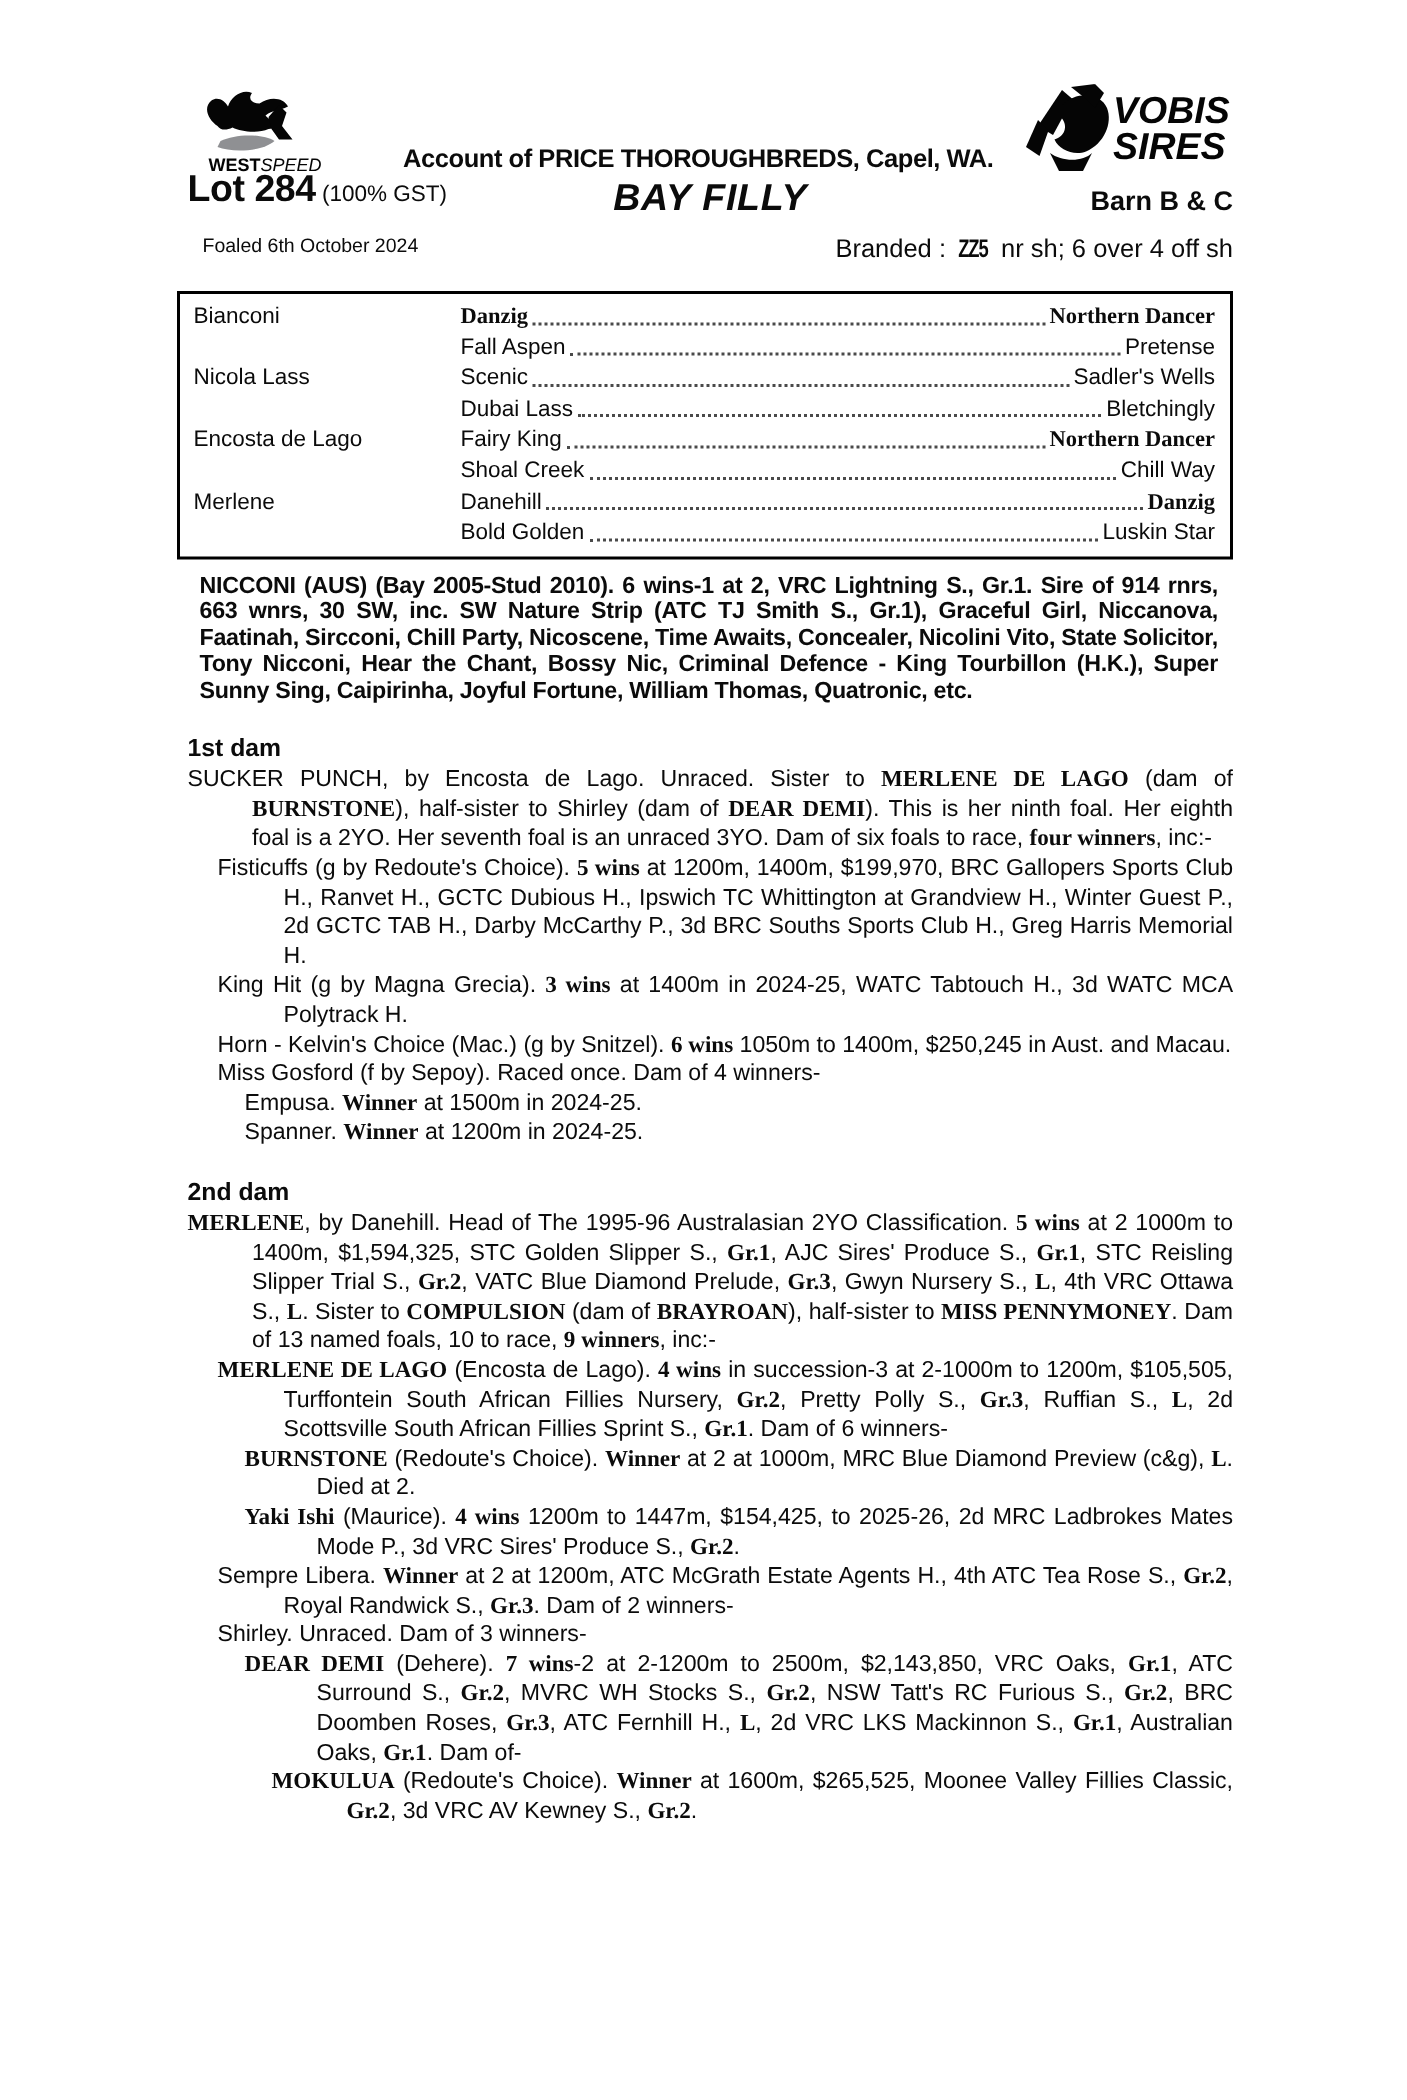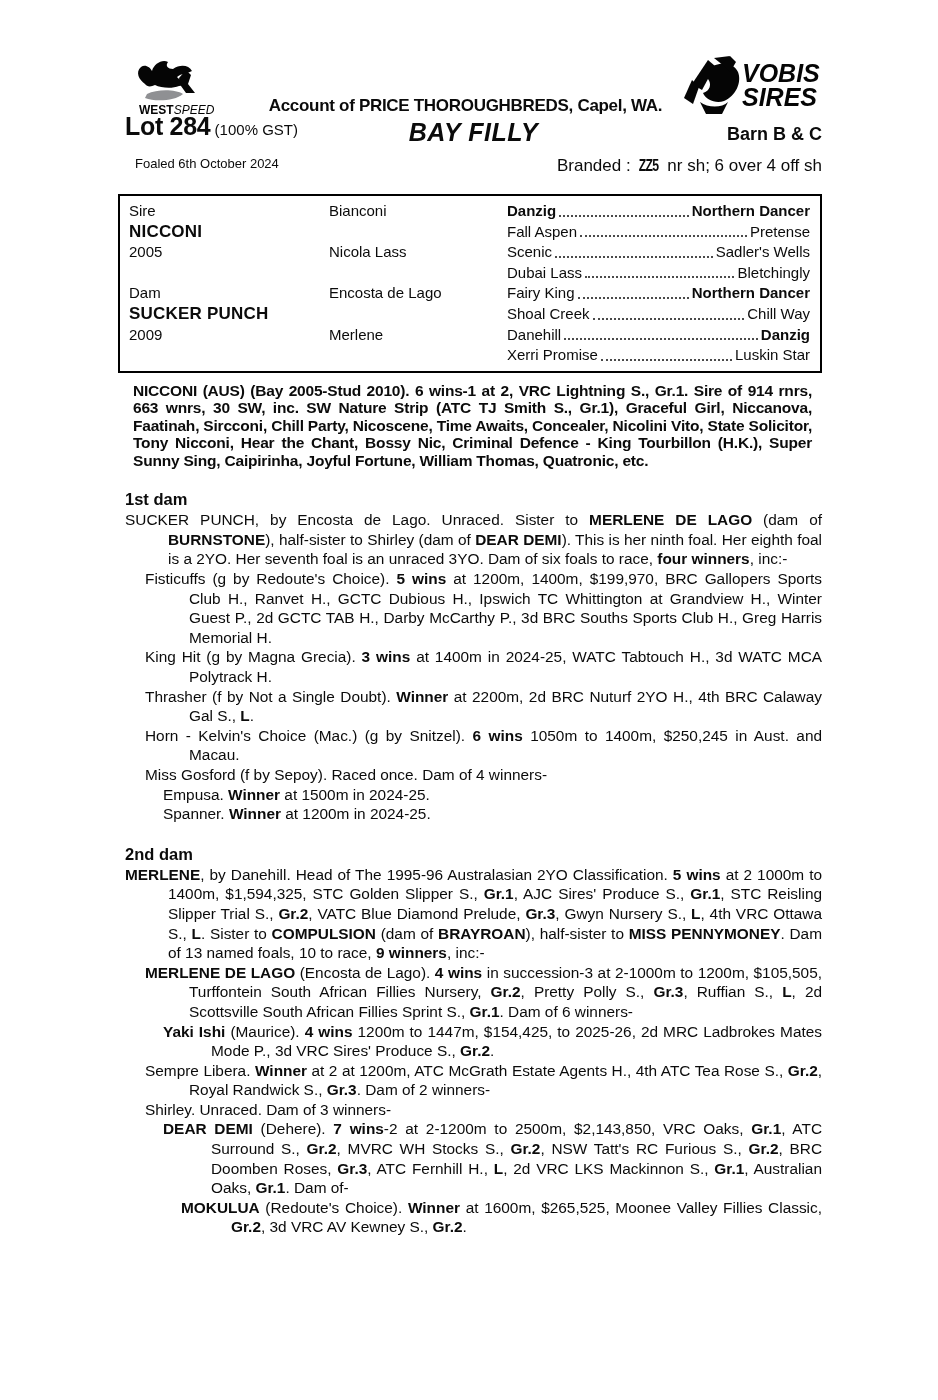--- a/index.html
+++ b/index.html
@@ -1,20 +1,20 @@
 <!DOCTYPE html>
 <html><head>
 <meta charset="utf-8">
 <style>
   html,body{margin:0;padding:0;background:#fff;}
   body{width:938px;height:1400px;overflow:hidden;color:#0b0b0b;
        font-family:"Liberation Sans","DejaVu Sans",sans-serif;}
   .page{position:relative;box-sizing:border-box;width:938px;height:1400px;
         padding:56px 116px 0 125px;}
-  .b{font-weight:700;}
+  .b{font-weight:700;font-family:Liberation Serif, serif;}
 
   
   .header{position:relative;height:132px;}
   .ws-logo{position:absolute;left:2px;top:0;}
   .vobis-logo{position:absolute;right:-6px;top:-2px;}
   .account{position:absolute;left:0;right:16px;top:40px;text-align:center;
            font-weight:700;font-size:17px;letter-spacing:-0.3px;}
   .lot{position:absolute;left:0;top:56px;font-weight:700;font-size:25px;letter-spacing:-0.3px;}
   .gst{font-weight:400;font-size:15px;letter-spacing:0;}
   .fly-title{position:absolute;left:0;right:0;top:62px;text-align:center;
@@ -81,30 +81,20 @@
     <div class="fly-title">BAY FILLY</div>
 
     <div class="barn">Barn B &amp; C</div>
 
     <div class="foaled">Foaled 6th October 2024</div>
 
     <div class="branded"><span>Branded : </span><span class="brandmark">ZZ5</span><span> nr sh; 6 over 4 off sh</span></div>
   </div>
 
   <div class="ped-table">
-    <div class="ped-c1">
-        <div class="slot">Sire</div>
-        <div class="slot ped-name">NICCONI</div>
-        <div class="slot">2005</div>
-        <div class="slot"></div>
-        <div class="slot">Dam</div>
-        <div class="slot ped-name">SUCKER PUNCH</div>
-        <div class="slot">2009</div>
-        <div class="slot"></div>
-      </div>
     <div class="ped-c2">
         <div class="slot">Bianconi</div>
         <div class="slot"></div>
         <div class="slot">Nicola Lass</div>
         <div class="slot"></div>
         <div class="slot">Encosta de Lago</div>
         <div class="slot"></div>
         <div class="slot">Merlene</div>
         <div class="slot"></div>
       </div>
@@ -138,45 +128,45 @@
           <span>Shoal Creek</span>
           <span class="leader"></span>
           <span>Chill Way</span>
         </div>
         <div class="ped-line">
           <span>Danehill</span>
           <span class="leader"></span>
           <span class="b">Danzig</span>
         </div>
         <div class="ped-line">
-          <span>Xerri Promise</span>
+          <span>Bold Golden</span>
           <span class="leader"></span>
           <span>Luskin Star</span>
         </div>
       </div>
   </div>
 
   <p class="blurb">NICCONI (AUS) (Bay 2005-Stud 2010). 6 wins-1 at 2, VRC Lightning S., Gr.1. Sire of 914 rnrs, 663 wnrs, 30 SW, inc. SW Nature Strip (ATC TJ Smith S., Gr.1), Graceful Girl, Niccanova, Faatinah, Sircconi, Chill Party, Nicoscene, Time Awaits, Concealer, Nicolini Vito, State Solicitor, Tony Nicconi, Hear the Chant, Bossy Nic, Criminal Defence - King Tourbillon (H.K.), Super Sunny Sing, Caipirinha, Joyful Fortune, William Thomas, Quatronic, etc.</p>
 
   <h3 class="dam-head">1st dam</h3>
   <div>
       <p class="entry lv0"><span>SUCKER PUNCH, by Encosta de Lago. Unraced. Sister to </span><span class="b">MERLENE DE LAGO</span><span> (dam of </span><span class="b">BURNSTONE</span><span>), half-sister to Shirley (dam of </span><span class="b">DEAR DEMI</span><span>). This is her ninth foal. Her eighth foal is a 2YO. Her seventh foal is an unraced 3YO. Dam of six foals to race, </span><span class="b">four winners</span><span>, inc:-</span></p>
       <p class="entry lv1"><span>Fisticuffs (g by Redoute's Choice). </span><span class="b">5 wins</span><span> at 1200m, 1400m, $199,970, BRC Gallopers Sports Club H., Ranvet H., GCTC Dubious H., Ipswich TC Whittington at Grandview H., Winter Guest P., 2d GCTC TAB H., Darby McCarthy P., 3d BRC Souths Sports Club H., Greg Harris Memorial H.</span></p>
       <p class="entry lv1"><span>King Hit (g by Magna Grecia). </span><span class="b">3 wins</span><span> at 1400m in 2024-25, WATC Tabtouch H., 3d WATC MCA Polytrack H.</span></p>
-      <p class="entry lv1"><span>Thrasher (f by Not a Single Doubt). </span><span class="b">Winner</span><span> at 2200m, 2d BRC Nuturf 2YO H., 4th BRC Calaway Gal S., </span><span class="b">L</span><span>.</span></p>
       <p class="entry lv1"><span>Horn - Kelvin's Choice (Mac.) (g by Snitzel). </span><span class="b">6 wins</span><span> 1050m to 1400m, $250,245 in Aust. and Macau.</span></p>
       <p class="entry lv1"><span>Miss Gosford (f by Sepoy). Raced once. Dam of 4 winners-</span></p>
       <p class="entry lv2"><span>Empusa. </span><span class="b">Winner</span><span> at 1500m in 2024-25.</span></p>
       <p class="entry lv2"><span>Spanner. </span><span class="b">Winner</span><span> at 1200m in 2024-25.</span></p>
     </div>
 
   <h3 class="dam-head">2nd dam</h3>
   <div>
       <p class="entry lv0"><span class="b">MERLENE</span><span>, by Danehill. Head of The 1995-96 Australasian 2YO Classification. </span><span class="b">5 wins</span><span> at 2 1000m to 1400m, $1,594,325, STC Golden Slipper S., </span><span class="b">Gr.1</span><span>, AJC Sires' Produce S., </span><span class="b">Gr.1</span><span>, STC Reisling Slipper Trial S., </span><span class="b">Gr.2</span><span>, VATC Blue Diamond Prelude, </span><span class="b">Gr.3</span><span>, Gwyn Nursery S., </span><span class="b">L</span><span>, 4th VRC Ottawa S., </span><span class="b">L</span><span>. Sister to </span><span class="b">COMPULSION</span><span> (dam of </span><span class="b">BRAYROAN</span><span>), half-sister to </span><span class="b">MISS PENNYMONEY</span><span>. Dam of 13 named foals, 10 to race, </span><span class="b">9 winners</span><span>, inc:-</span></p>
       <p class="entry lv1"><span class="b">MERLENE DE LAGO</span><span> (Encosta de Lago). </span><span class="b">4 wins</span><span> in succession-3 at 2-1000m to 1200m, $105,505, Turffontein South African Fillies Nursery, </span><span class="b">Gr.2</span><span>, Pretty Polly S., </span><span class="b">Gr.3</span><span>, Ruffian S., </span><span class="b">L</span><span>, 2d Scottsville South African Fillies Sprint S., </span><span class="b">Gr.1</span><span>. Dam of 6 winners-</span></p>
+      <p class="entry lv2"><span class="b">BURNSTONE</span><span> (Redoute's Choice). </span><span class="b">Winner</span><span> at 2 at 1000m, MRC Blue Diamond Preview (c&amp;g), </span><span class="b">L</span><span>. Died at 2.</span></p>
       <p class="entry lv2"><span class="b">Yaki Ishi</span><span> (Maurice). </span><span class="b">4 wins</span><span> 1200m to 1447m, $154,425, to 2025-26, 2d MRC Ladbrokes Mates Mode P., 3d VRC Sires' Produce S., </span><span class="b">Gr.2</span><span>.</span></p>
       <p class="entry lv1"><span>Sempre Libera. </span><span class="b">Winner</span><span> at 2 at 1200m, ATC McGrath Estate Agents H., 4th ATC Tea Rose S., </span><span class="b">Gr.2</span><span>, Royal Randwick S., </span><span class="b">Gr.3</span><span>. Dam of 2 winners-</span></p>
       <p class="entry lv1"><span>Shirley. Unraced. Dam of 3 winners-</span></p>
       <p class="entry lv2"><span class="b">DEAR DEMI</span><span> (Dehere). </span><span class="b">7 wins</span><span>-2 at 2-1200m to 2500m, $2,143,850, VRC Oaks, </span><span class="b">Gr.1</span><span>, ATC Surround S., </span><span class="b">Gr.2</span><span>, MVRC WH Stocks S., </span><span class="b">Gr.2</span><span>, NSW Tatt's RC Furious S., </span><span class="b">Gr.2</span><span>, BRC Doomben Roses, </span><span class="b">Gr.3</span><span>, ATC Fernhill H., </span><span class="b">L</span><span>, 2d VRC LKS Mackinnon S., </span><span class="b">Gr.1</span><span>, Australian Oaks, </span><span class="b">Gr.1</span><span>. Dam of-</span></p>
       <p class="entry lv3"><span class="b">MOKULUA</span><span> (Redoute's Choice). </span><span class="b">Winner</span><span> at 1600m, $265,525, Moonee Valley Fillies Classic, </span><span class="b">Gr.2</span><span>, 3d VRC AV Kewney S., </span><span class="b">Gr.2</span><span>.</span></p>
     </div>
 
 </div>
 
 </body></html>

